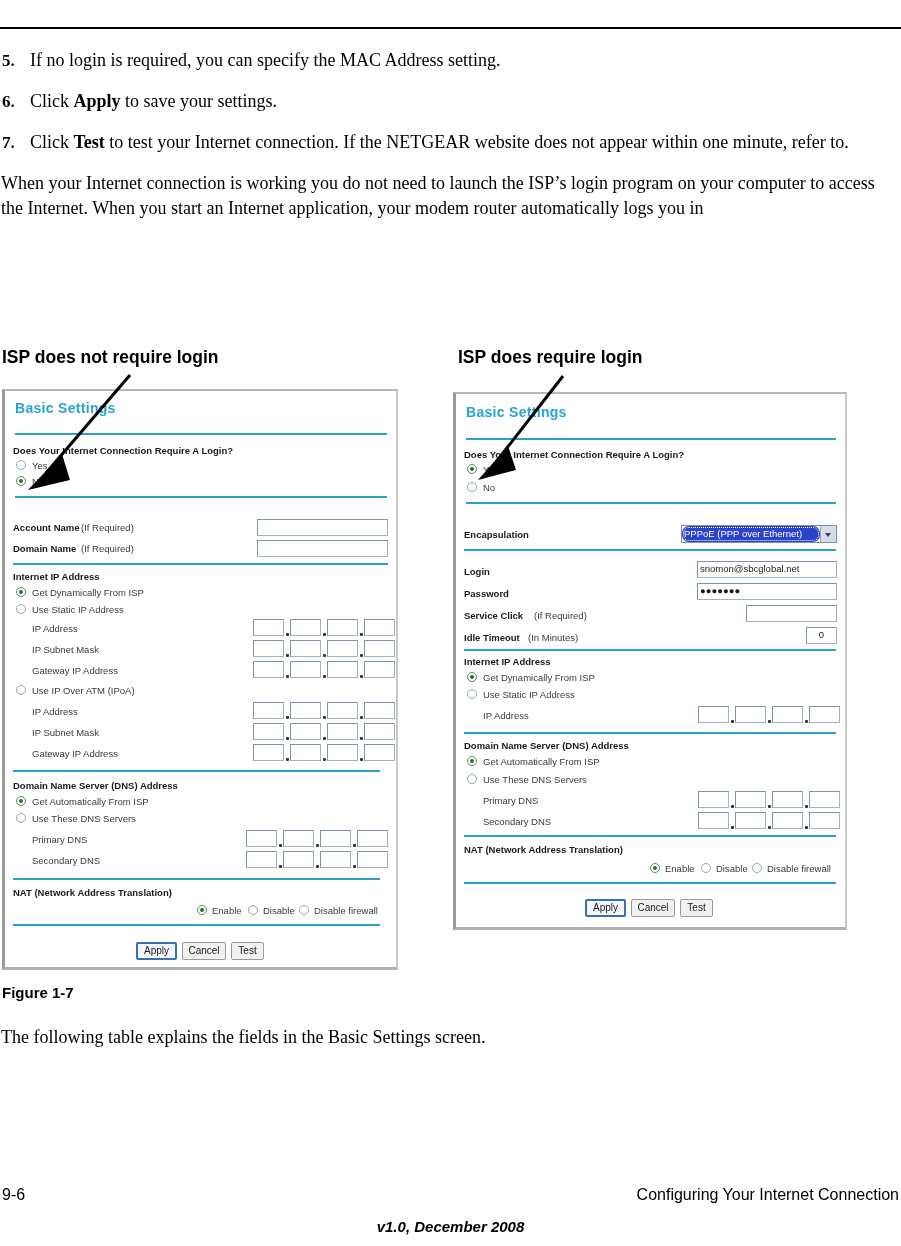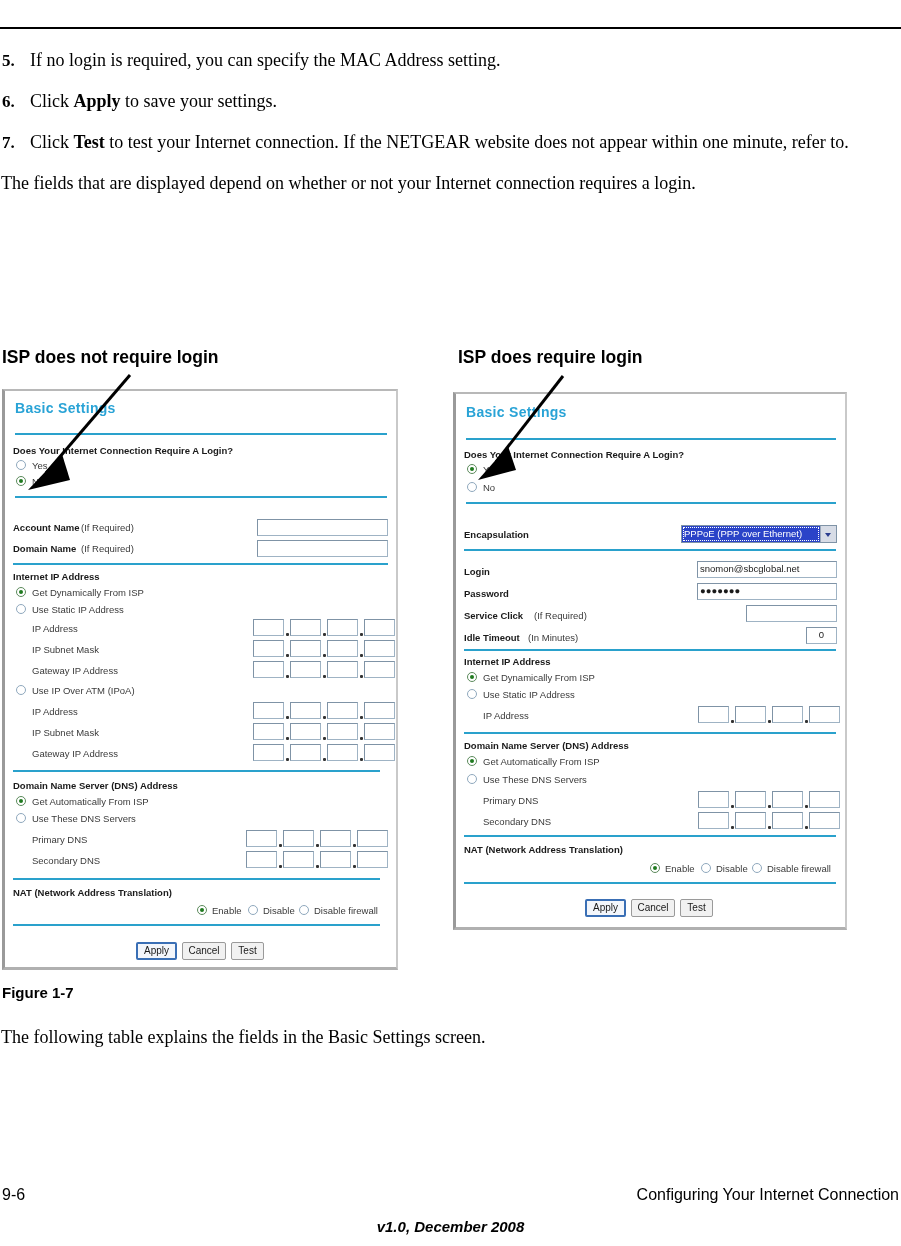--- a/index.html
+++ b/index.html
@@ -184,20 +184,21 @@
     flex: 1;
     background: #2a43c8;
     color: #ffffff;
     font-size: 9.5px;
     line-height: 16px;
     padding-left: 2px;
     overflow: hidden;
     white-space: nowrap;
     outline: 1px dotted #ffffff;
     outline-offset: -2px;
+    border-radius: 7px;
   }
   .dropdown .dd-arrow {
     width: 15px;
     background: #d7dce6;
     border-left: 1px solid #9aa7bb;
     position: relative;
   }
   .dropdown .dd-arrow::after {
     content: "";
     position: absolute;
@@ -291,21 +292,21 @@
   <div class="step">
     <span class="num">6.</span>
     <span>Click </span><span class="bold">Apply</span><span> to save your settings.</span>
   </div>
 
   <div class="step">
     <span class="num">7.</span>
     <span>Click </span><span class="bold">Test</span><span> to test your Internet connection. If the NETGEAR website does not appear within one minute, refer to.</span>
   </div>
 
-  <p class="para">The fields that are displayed depend on whether or not your Internet connection requires a login.</p>
+  <p class="para">When your Internet connection is working you do not need to launch the ISP’s login program on your computer to access the Internet. When you start an Internet application, your modem router automatically logs you in</p>
 </div>
 
 <div class="fig-label" id="label-left">
   <span>ISP </span><span class="ital">does not</span><span> require login</span>
 </div>
 <div class="fig-label" id="label-right">
   <span>ISP </span><span class="ital">does</span><span> require login</span>
 </div>
 
 <div class="panel" id="panel-left">

